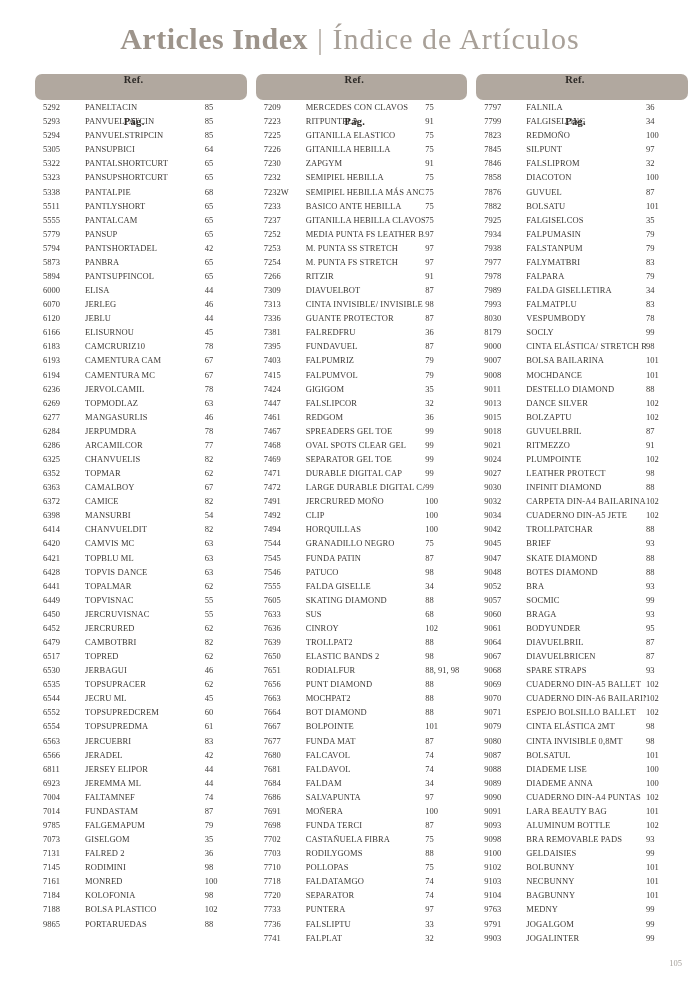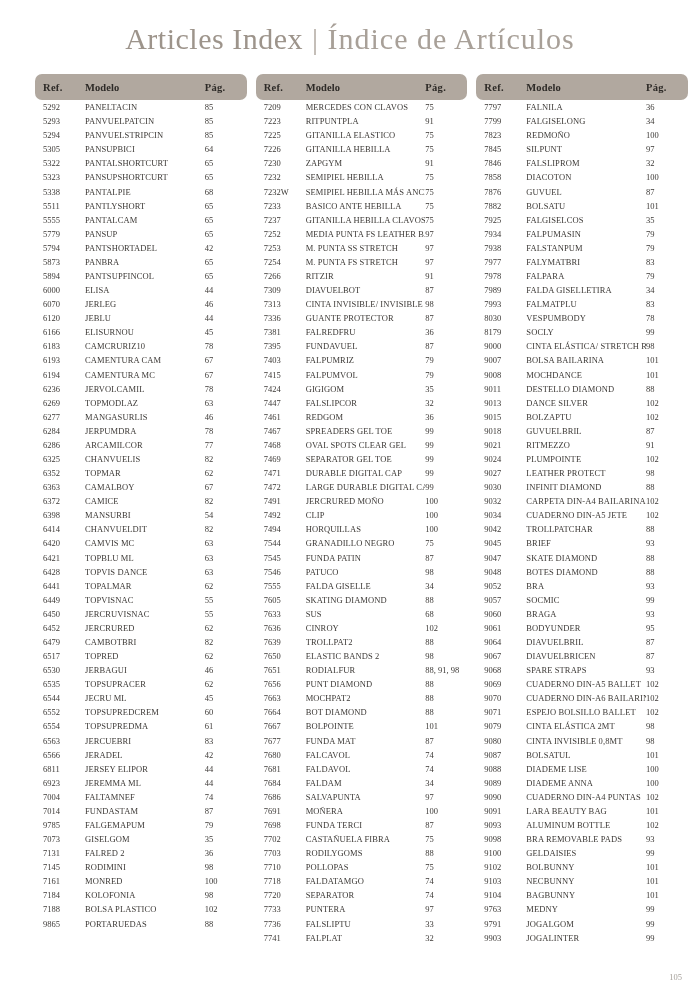--- a/index.html
+++ b/index.html
@@ -2,38 +2,38 @@
 <html><head>
 <meta charset="utf-8">
 <style>
   * { margin:0; padding:0; box-sizing:border-box; }
   html,body { width:700px; height:990px; background:#ffffff; }
   body { font-family:"Liberation Serif", serif; }
   .page { position:relative; width:700px; height:990px; background:#ffffff; overflow:hidden; }
 
   .title { position:absolute; top:22px; left:0; width:700px; text-align:center;
            font-size:30px; letter-spacing:0.5px; color:#a49b92; white-space:nowrap; }
-  .title .t-en { font-weight:normal; color:#9d948b; }
+  .title .t-en { font-weight:bold; color:#9d948b; }
   .title .t-div { font-weight:normal; color:#b3aba3; padding:0 9px; }
   .title .t-es { font-weight:normal; color:#a8a098; letter-spacing:1px; }
 
   .columns { position:absolute; top:74px; left:35px; width:653px; display:flex; gap:9px; }
   .col { flex:1; min-width:0; }
 
   .colhead { height:26px; background:#b1a89f; border-radius:7px; display:flex;
              align-items:center; padding-left:8px; font-size:10.5px; font-weight:bold;
-             color:#2d2a27; letter-spacing:0.3px; }
+             color:#2d2a27; letter-spacing:0.3px;flex-direction:column; }
   .rows { }
   .row { display:flex; align-items:center; height:14.08px; padding-left:8px;
          font-size:8.5px; color:#3c3936; }
   .c-ref  { width:42px; flex:0 0 42px; }
   .c-model{ flex:1 1 auto; min-width:0; white-space:nowrap; overflow:hidden; letter-spacing:0.1px; }
   .c-page { width:42px; flex:0 0 42px; white-space:nowrap; }
 
-  .pagenum { position:absolute; right:18px; bottom:8px; font-size:8.5px; color:#a5a09a; }
+  .pagenum { position:absolute; right:18px; bottom:22px; font-size:8.5px; color:#a5a09a; }
 </style>
 </head>
 <body>
 
 <div class="page">
 
   <h1 class="title">
     <span class="t-en">Articles Index</span><span class="t-div">|</span><span class="t-es">Índice de Artículos</span>
   </h1>
 

